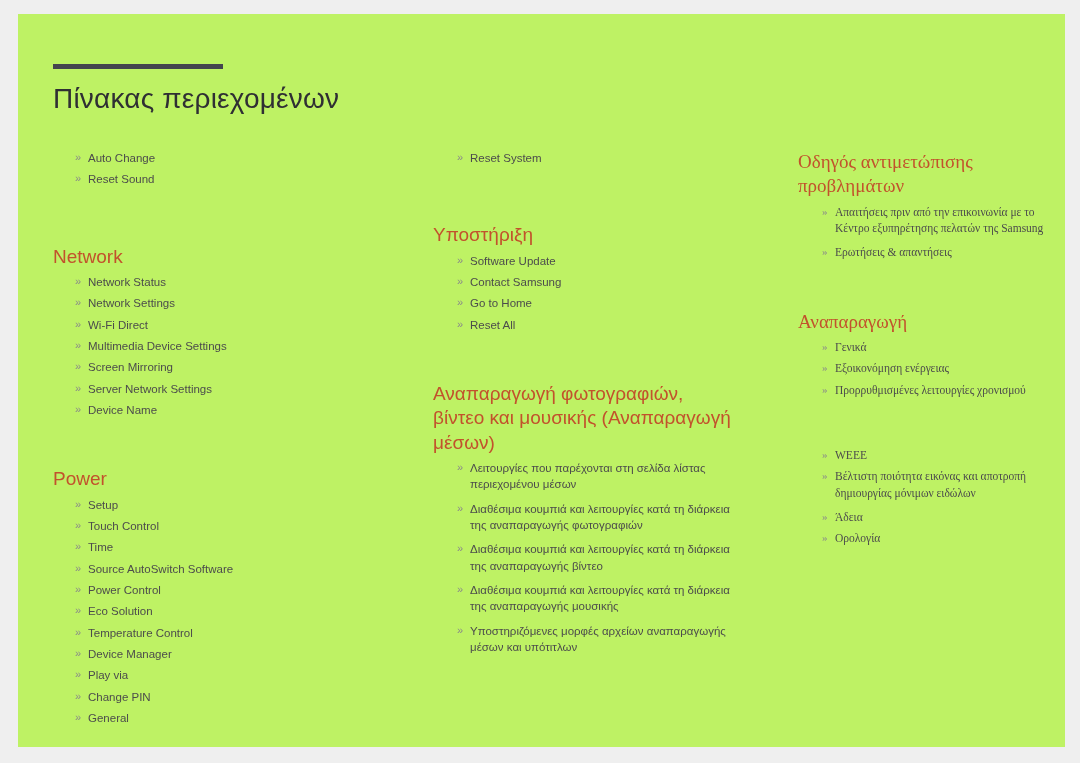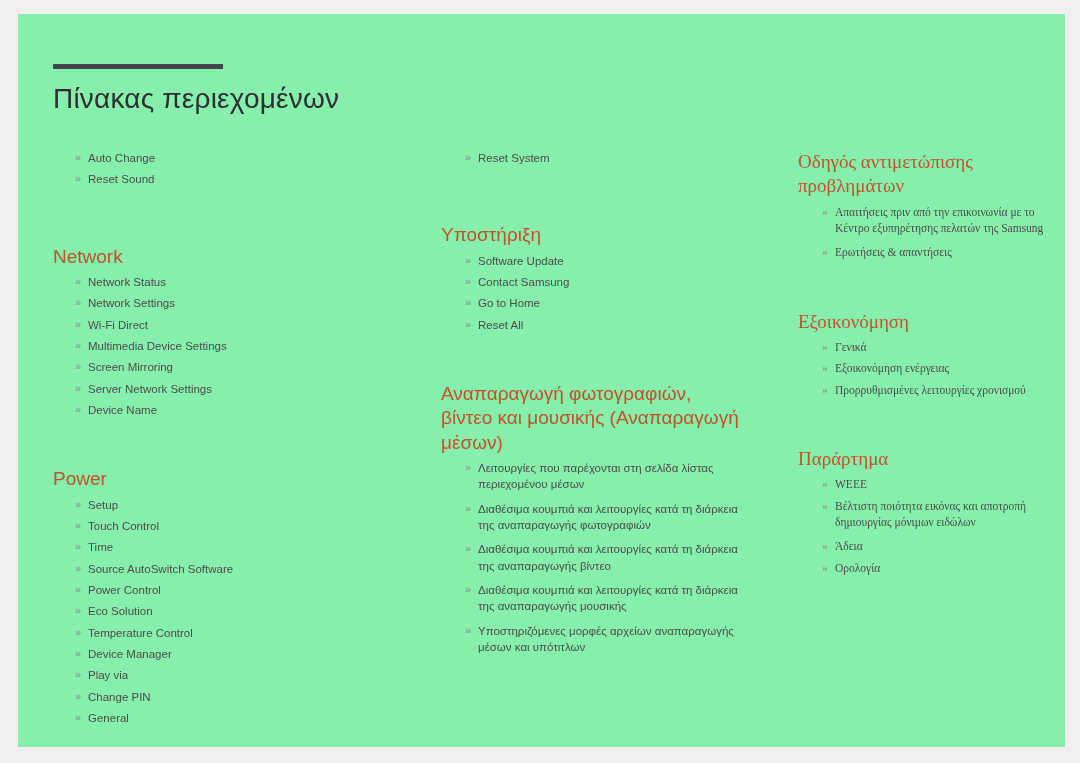--- a/index.html
+++ b/index.html
@@ -14,21 +14,21 @@
     font-family: "Liberation Sans", "DejaVu Sans", sans-serif;
     overflow: hidden;
   }
 
   .page {
     position: absolute;
     left: 18px;
     top: 14px;
     width: 1047px;
     height: 733px;
-    background: #86efac;
+    background: #bef264;
   }
 
   
   .header {
     position: absolute;
     left: 35px;
     top: 50px;
     width: 900px;
   }
   .title-rule {
@@ -53,21 +53,21 @@
     left: 35px;
     top: 136px;
     width: 1000px;
     height: 580px;
   }
   .col {
     position: absolute;
     top: 0;
   }
   .col-1 { left: 0px;   width: 320px; }
-  .col-2 { left: 380px; width: 300px; margin-left: 8px; }
+  .col-2 { left: 380px; width: 300px; }
   .col-3 { left: 745px; width: 260px; font-family: Liberation Serif, serif; }
 
   
   .section { margin: 0; }
 
   .section-heading {
     color: #c2522c;
     font-weight: 400;
     font-size: 19px;
     line-height: 1.28;
@@ -205,32 +205,31 @@
         <h2 class="section-heading big">Οδηγός αντιμετώπισης προβλημάτων</h2>
         <ul class="toc-list indent-list">
           <li class="wrapped"><span>Απαιτήσεις πριν από την επικοινωνία με το Κέντρο εξυπηρέτησης πελατών της Samsung</span></li>
           <li><span>Ερωτήσεις &amp; απαντήσεις</span></li>
         </ul>
       </div>
 
       <div class="gap-lg"></div>
 
       <div class="section">
-        <h2 class="section-heading">Εξοικονόμηση</h2>
+        <h2 class="section-heading">Αναπαραγωγή</h2>
         <ul class="toc-list indent-list">
           <li><span>Γενικά</span></li>
           <li><span>Εξοικονόμηση ενέργειας</span></li>
           <li><span>Προρρυθμισμένες λειτουργίες χρονισμού</span></li>
         </ul>
       </div>
 
       <div class="gap-lg"></div>
 
       <div class="section">
-        <h2 class="section-heading">Παράρτημα</h2>
         <ul class="toc-list indent-list">
           <li><span>WEEE</span></li>
           <li class="wrapped"><span>Βέλτιστη ποιότητα εικόνας και αποτροπή δημιουργίας μόνιμων ειδώλων</span></li>
           <li><span>Άδεια</span></li>
           <li><span>Ορολογία</span></li>
         </ul>
       </div>
     </div>
 
   </div>

